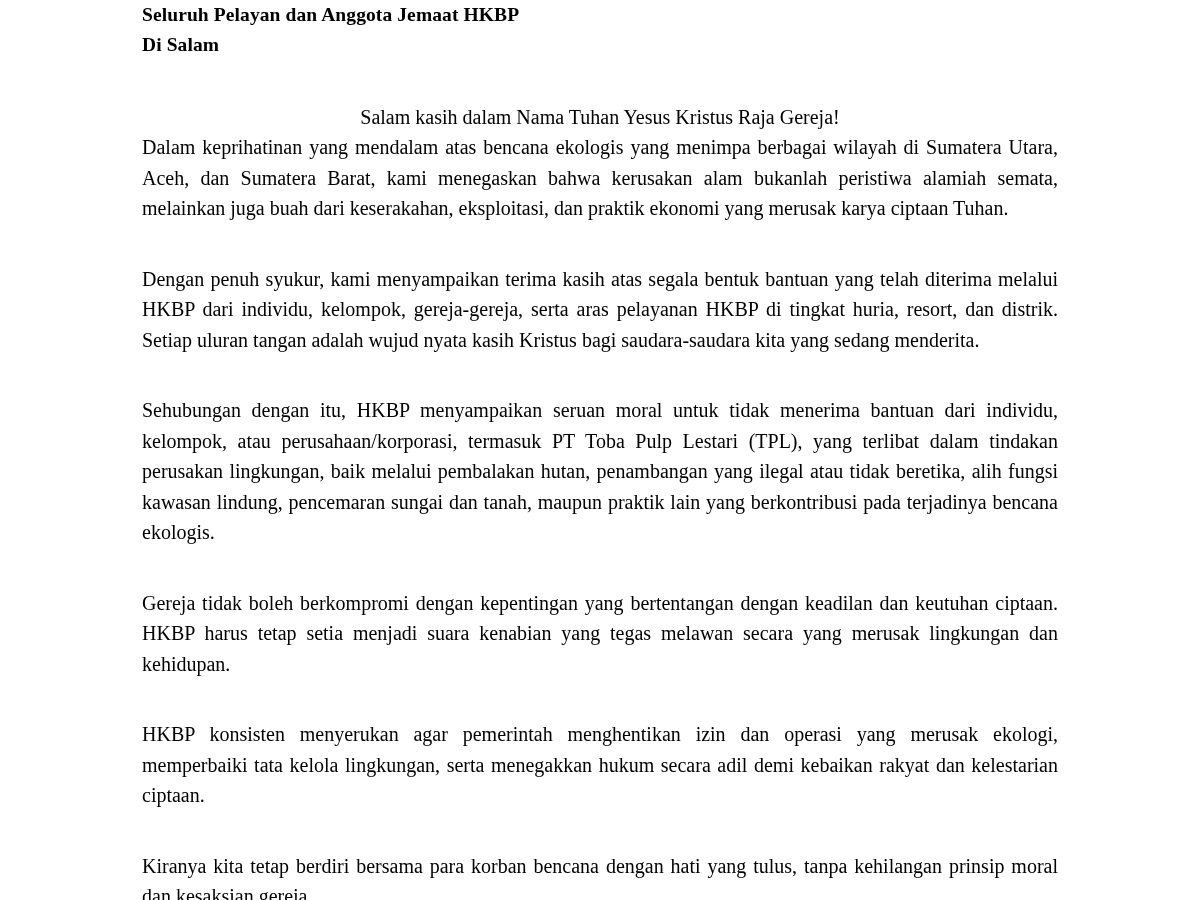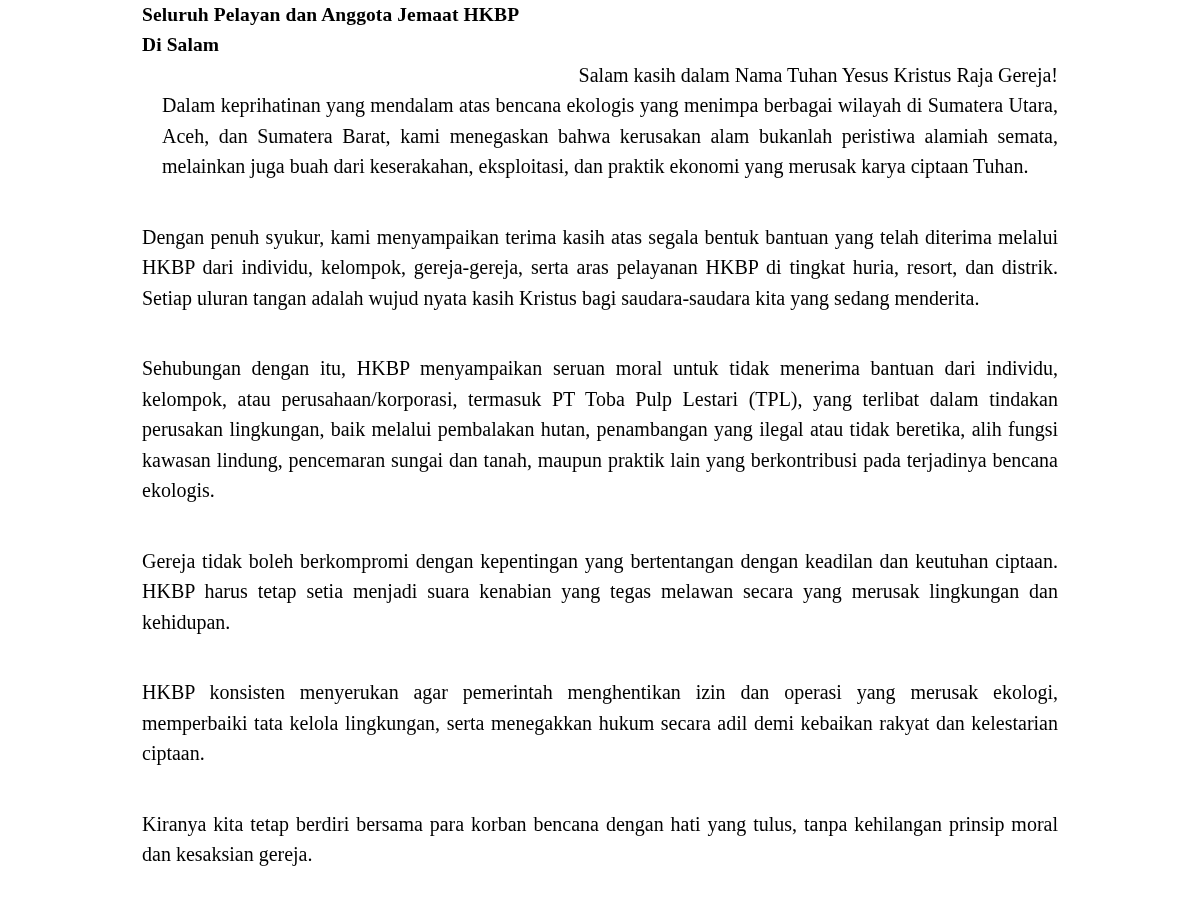--- a/index.html
+++ b/index.html
@@ -37,38 +37,38 @@
 
   .addressee-line {
     font-weight: bold;
     font-size: 19.5px;
     line-height: 30px;
     letter-spacing: 0.1px;
     white-space: nowrap;
   }
 
   .salutation {
+    margin-top: 42px;
     font-size: 20px;
     line-height: 30px;
-    text-align: right;
+    text-align: center;
     font-family: Liberation Serif, serif;
   }
 
   .para {
     margin-top: 40px;
     font-size: 20px;
     line-height: 30.5px;
     text-align: justify;
     text-justify: inter-word;
     hyphens: none;
   }
 
   .para:first-of-type {
     margin-top: 0;
-    margin-left: 20px;
   }
 
   
   .para-clipped {
     margin-top: 26px;
     font-size: 20px;
     line-height: 30.5px;
     text-align: right;
   }
 </style>

